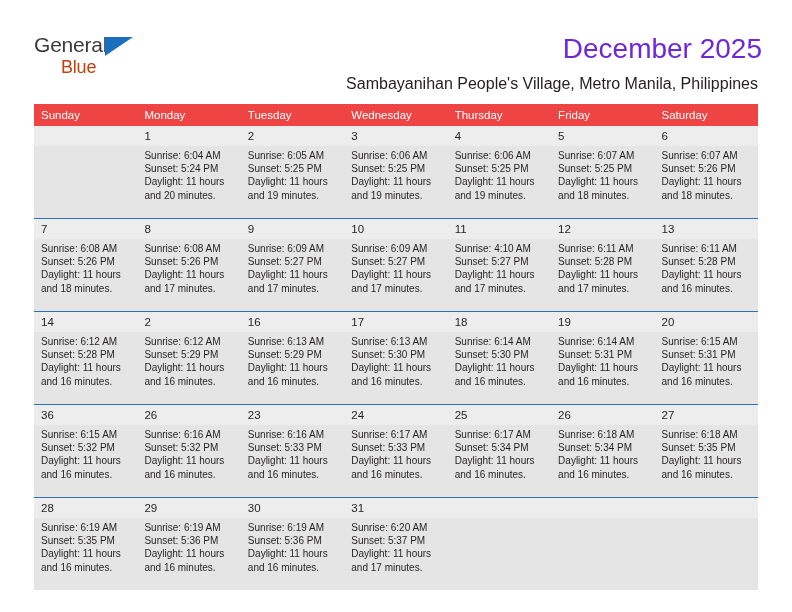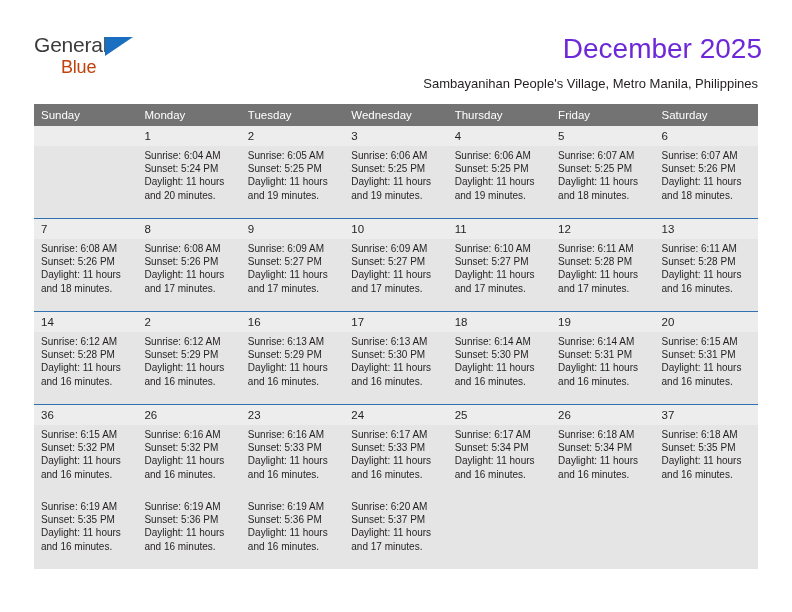--- a/index.html
+++ b/index.html
@@ -73,39 +73,39 @@
     font-weight: normal;
     color: #6d28d9;
     line-height: 34px;
     text-align: center;
     white-space: nowrap;
   }
   .subtitle {
     position: absolute;
     right: 34px;
     top: 75px;
-    font-size: 13px;
+    font-size: 16px;
     font-weight: normal;
     color: #231f20;
     line-height: 18px;
     text-align: right;
     white-space: nowrap;
   }
 
   
   .cal {
     position: absolute;
     left: 34px;
     top: 104px;
     width: 724px;
     border-collapse: collapse;
     table-layout: fixed;
   }
   .cal th {
-    background: #737373;
+    background: #ef4444;
     color: #ffffff;
     font-size: 11.5px;
     font-weight: normal;
     text-align: left;
     padding: 5px 0 5px 7px;
     height: 12px;
     border: 0;
   }
   .cal col { width: 103.43px; }
 
@@ -251,21 +251,21 @@
           <div class="dl">Daylight: 11 hours</div>
           <div class="dl">and 17 minutes.</div>
         </td>
         <td>
           <div class="line">Sunrise: 6:09 AM</div>
           <div class="line">Sunset: 5:27 PM</div>
           <div class="dl">Daylight: 11 hours</div>
           <div class="dl">and 17 minutes.</div>
         </td>
         <td>
-          <div class="line">Sunrise: 6:10 AM</div>
+          <div class="line">Sunrise: 4:10 AM</div>
           <div class="line">Sunset: 5:27 PM</div>
           <div class="dl">Daylight: 11 hours</div>
           <div class="dl">and 17 minutes.</div>
         </td>
         <td>
           <div class="line">Sunrise: 6:11 AM</div>
           <div class="line">Sunset: 5:28 PM</div>
           <div class="dl">Daylight: 11 hours</div>
           <div class="dl">and 17 minutes.</div>
         </td>
@@ -331,21 +331,21 @@
         </td>
       </tr>
 
       <tr class="daynum">
         <td>36</td>
         <td>26</td>
         <td>23</td>
         <td>24</td>
         <td>25</td>
         <td>26</td>
-        <td>37</td>
+        <td>27</td>
       </tr>
       <tr class="info">
         <td>
           <div class="line">Sunrise: 6:15 AM</div>
           <div class="line">Sunset: 5:32 PM</div>
           <div class="dl">Daylight: 11 hours</div>
           <div class="dl">and 16 minutes.</div>
         </td>
         <td>
           <div class="line">Sunrise: 6:16 AM</div>
@@ -378,20 +378,29 @@
           <div class="dl">and 16 minutes.</div>
         </td>
         <td>
           <div class="line">Sunrise: 6:18 AM</div>
           <div class="line">Sunset: 5:35 PM</div>
           <div class="dl">Daylight: 11 hours</div>
           <div class="dl">and 16 minutes.</div>
         </td>
       </tr>
 
+      <tr class="daynum">
+        <td>28</td>
+        <td>29</td>
+        <td>30</td>
+        <td>31</td>
+        <td class="empty"></td>
+        <td class="empty"></td>
+        <td class="empty"></td>
+      </tr>
       <tr class="info">
         <td>
           <div class="line">Sunrise: 6:19 AM</div>
           <div class="line">Sunset: 5:35 PM</div>
           <div class="dl">Daylight: 11 hours</div>
           <div class="dl">and 16 minutes.</div>
         </td>
         <td>
           <div class="line">Sunrise: 6:19 AM</div>
           <div class="line">Sunset: 5:36 PM</div>

